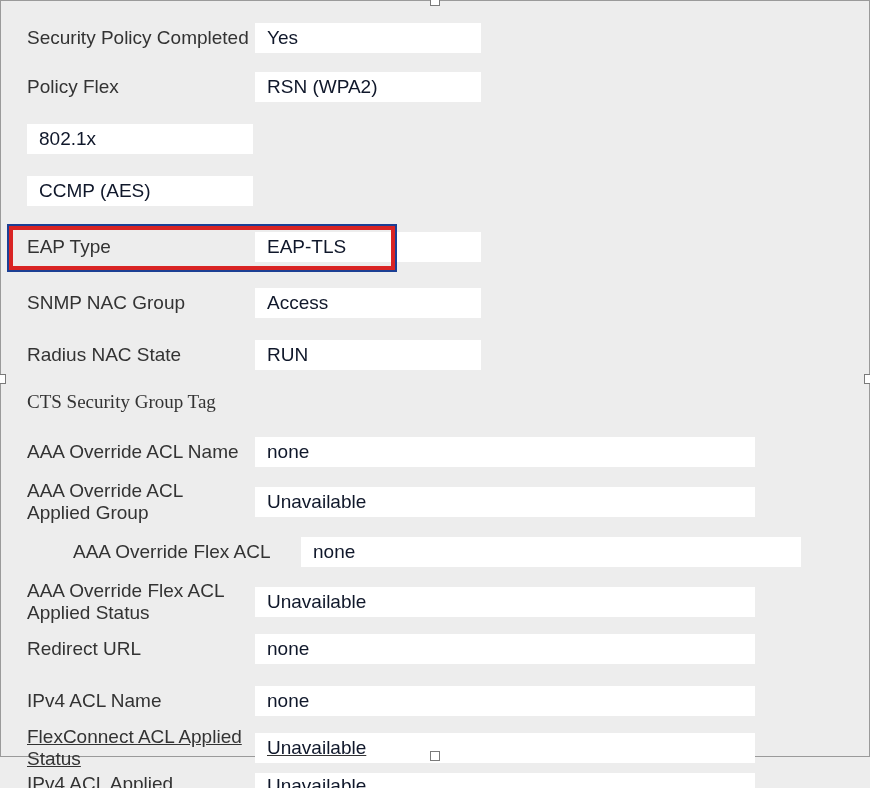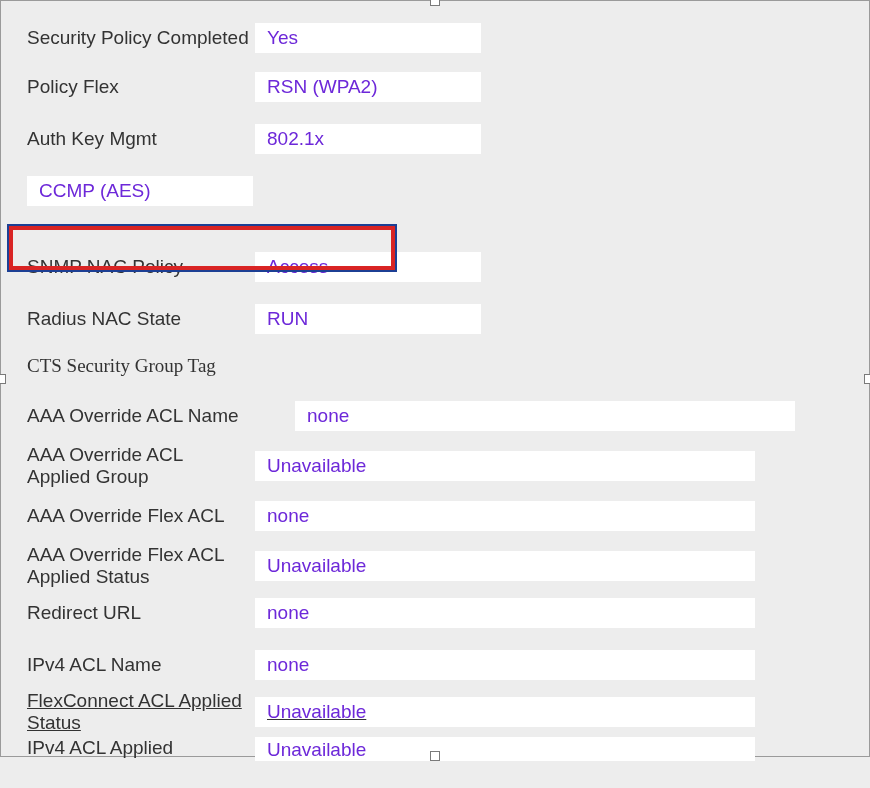--- a/index.html
+++ b/index.html
@@ -50,21 +50,21 @@
   .row.compact { min-height: 30px; }
   .row .label {
     width: 222px;
     flex: 0 0 222px;
     line-height: 1.15;
     padding-right: 6px;
   }
   .row .value {
     background: #ffffff;
     padding: 4px 12px 4px 12px;
-    color: #6d28d9;
+    color: #0f172a;
     box-sizing: border-box;
   }
   .valW-small  { width: 226px; flex: 0 0 226px; }
   .valW-large  { width: 500px; flex: 0 0 500px; }
 
   .gap-20 { height: 20px; }
   .gap-16 { height: 16px; }
   .gap-4  { height: 4px;  }
 
   
@@ -93,59 +93,62 @@
     </div>
     <div class="gap-4"></div>
 
     <div class="row">
       <div class="label">Policy Flex</div>
       <div class="value valW-small">RSN (WPA2)</div>
     </div>
     <div class="gap-16"></div>
 
     <div class="row">
-      <div class="label">Auth Key Mgmt</div>
       <div class="value valW-small">802.1x</div>
     </div>
     <div class="gap-16"></div>
 
     <div class="row">
       <div class="value valW-small">CCMP (AES)</div>
     </div>
     <div class="gap-20"></div>
 
+    <div class="row" id="row-eap">
+      <div class="label">EAP Type</div>
+      <div class="value valW-small">EAP-TLS</div>
+    </div>
     <div class="gap-20"></div>
 
     <div class="row">
-      <div class="label">SNMP NAC Policy</div>
+      <div class="label">SNMP NAC Group</div>
       <div class="value valW-small">Access</div>
     </div>
     <div class="gap-16"></div>
 
     <div class="row">
       <div class="label">Radius NAC State</div>
       <div class="value valW-small">RUN</div>
     </div>
     <div class="gap-4"></div>
 
     <div class="row" style="min-height:50px;font-family:Liberation Serif, serif;">
       <div class="label">CTS Security Group Tag</div>
     </div>
 
-    <div class="row" style="min-height:50px;gap:40px;">
+    <div class="row" style="min-height:50px;">
       <div class="label">AAA Override ACL Name</div>
       <div class="value valW-large">none</div>
     </div>
 
     <div class="row" style="min-height:50px;">
       <div class="label">AAA Override ACL Applied Group</div>
       <div class="value valW-large">Unavailable</div>
     </div>
 
-    <div class="row" style="min-height:50px;">
+    <div class="row" style="min-height:50px;margin-left:46px;">
       <div class="label">AAA Override Flex ACL</div>
       <div class="value valW-large">none</div>
     </div>
 
     <div class="row" style="min-height:50px;">
       <div class="label">AAA Override Flex ACL Applied Status</div>
       <div class="value valW-large">Unavailable</div>
     </div>
     <div class="gap-4"></div>
 

